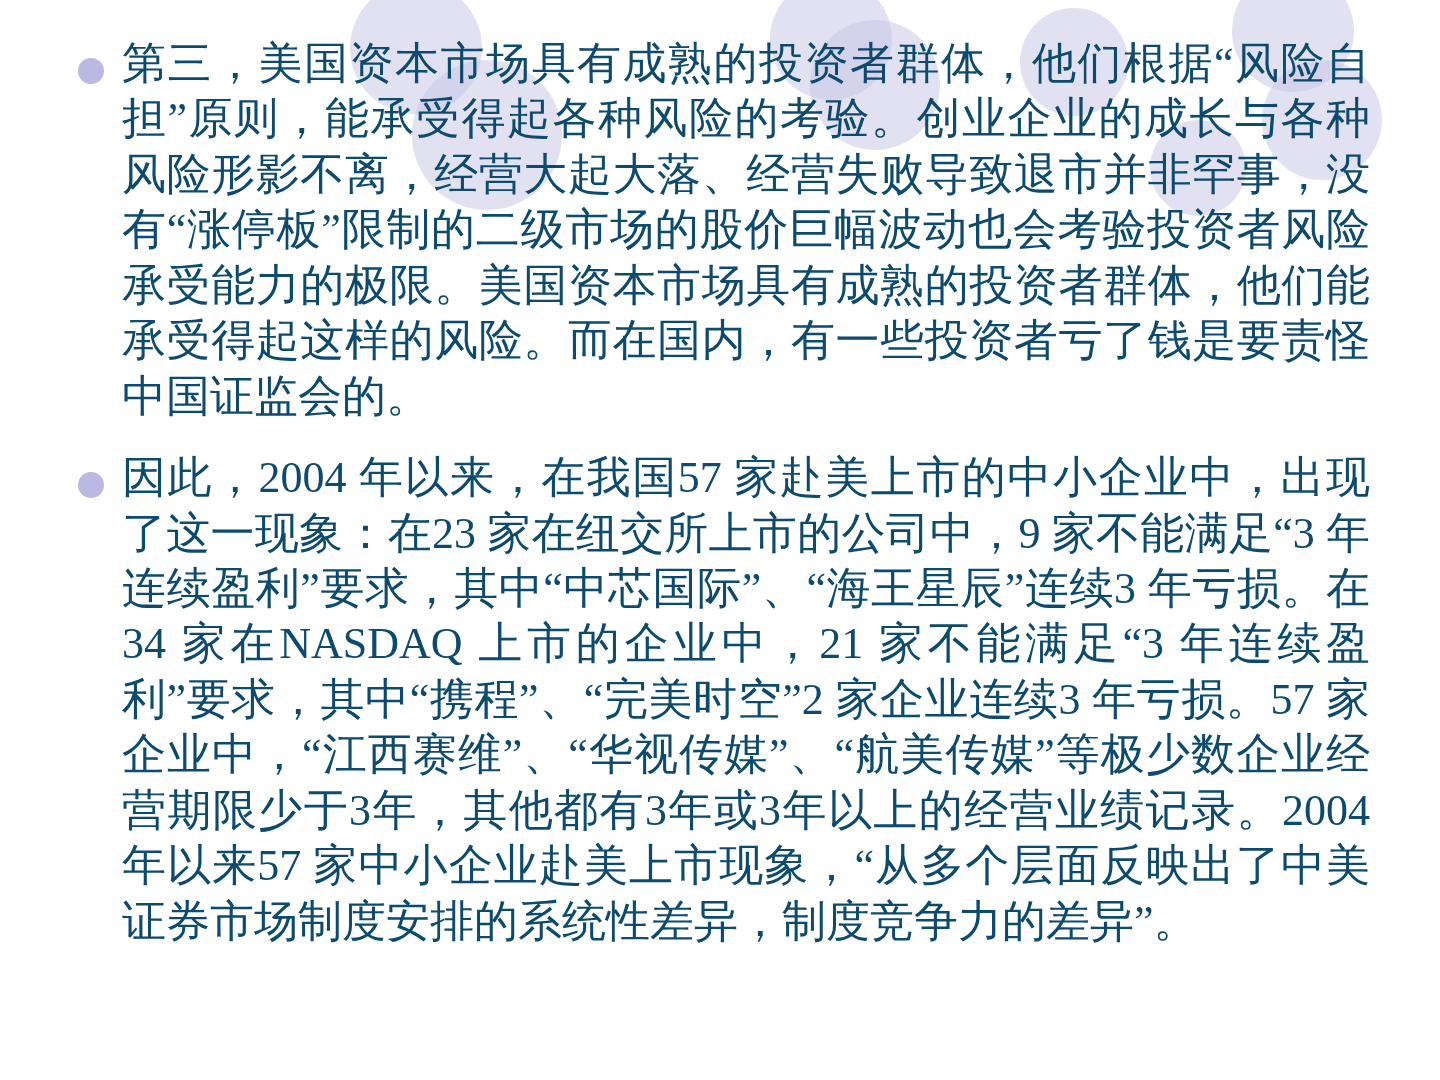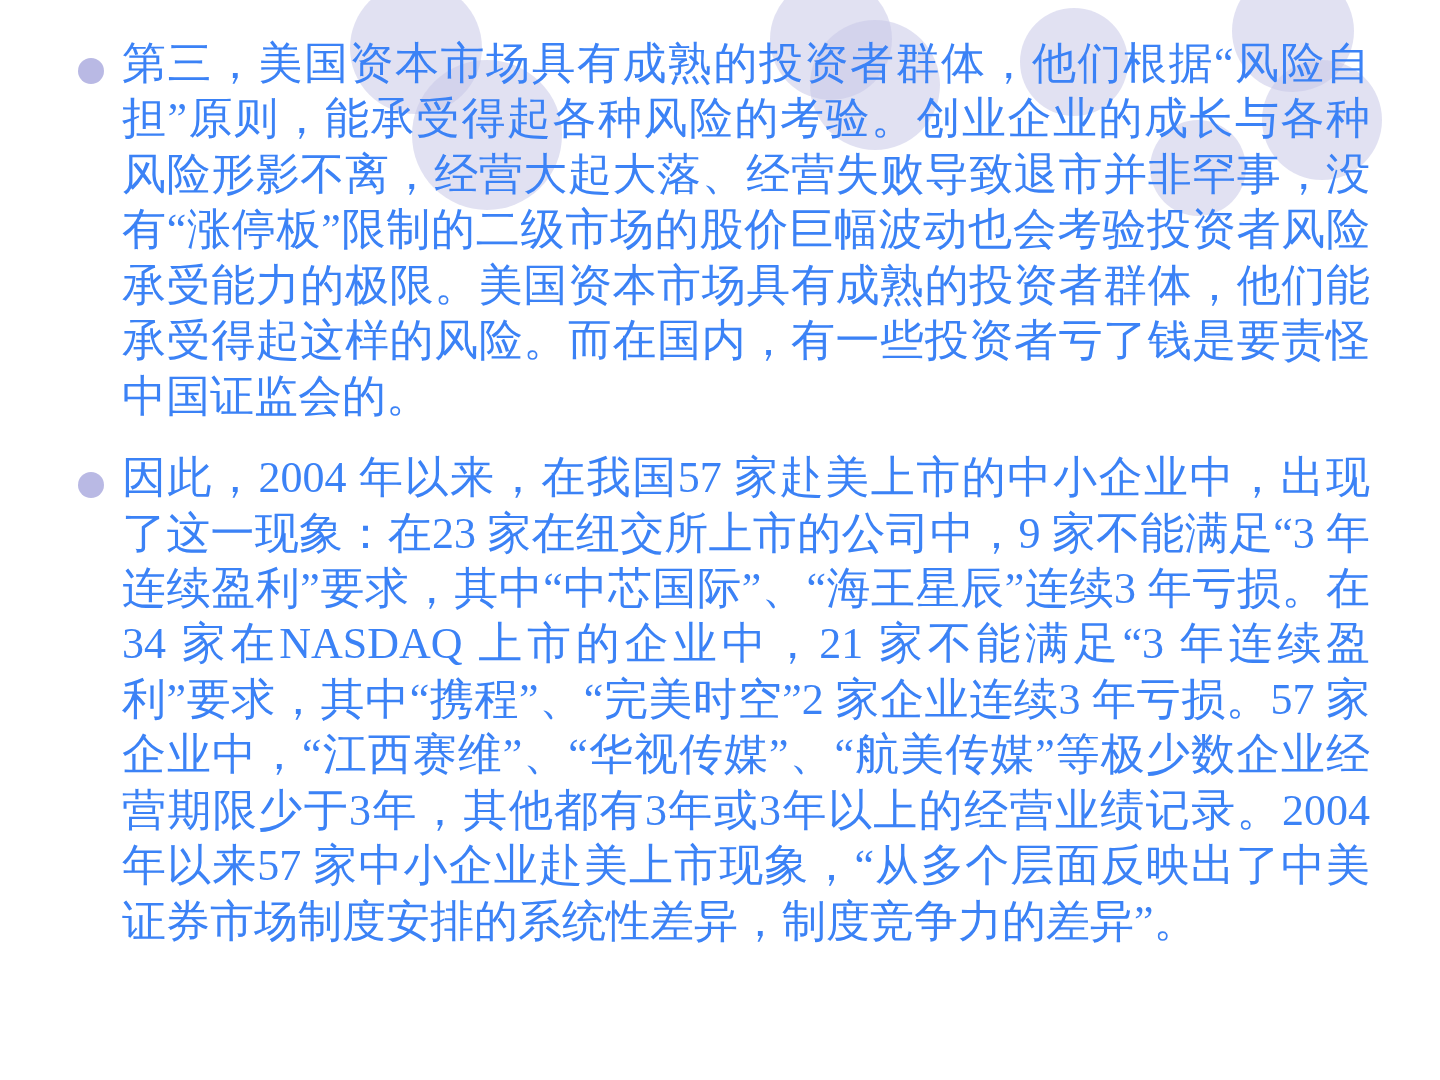--- a/index.html
+++ b/index.html
@@ -52,21 +52,21 @@
     height: 26px;
     border-radius: 50%;
     background: #b9b9e4;
     margin-top: 22px;
     margin-right: 18px;
   }
   .bullet-text {
     flex: 1 1 auto;
     font-size: 44px;
     line-height: 1.26;
-    color: #3b82f6;
+    color: #0c4a6e;
     text-align: justify;
     text-justify: inter-character;
     letter-spacing: 0px;
     word-break: break-all;
   }
 </style>
 </head>
 <body>
 
 <div class="deco-layer">

